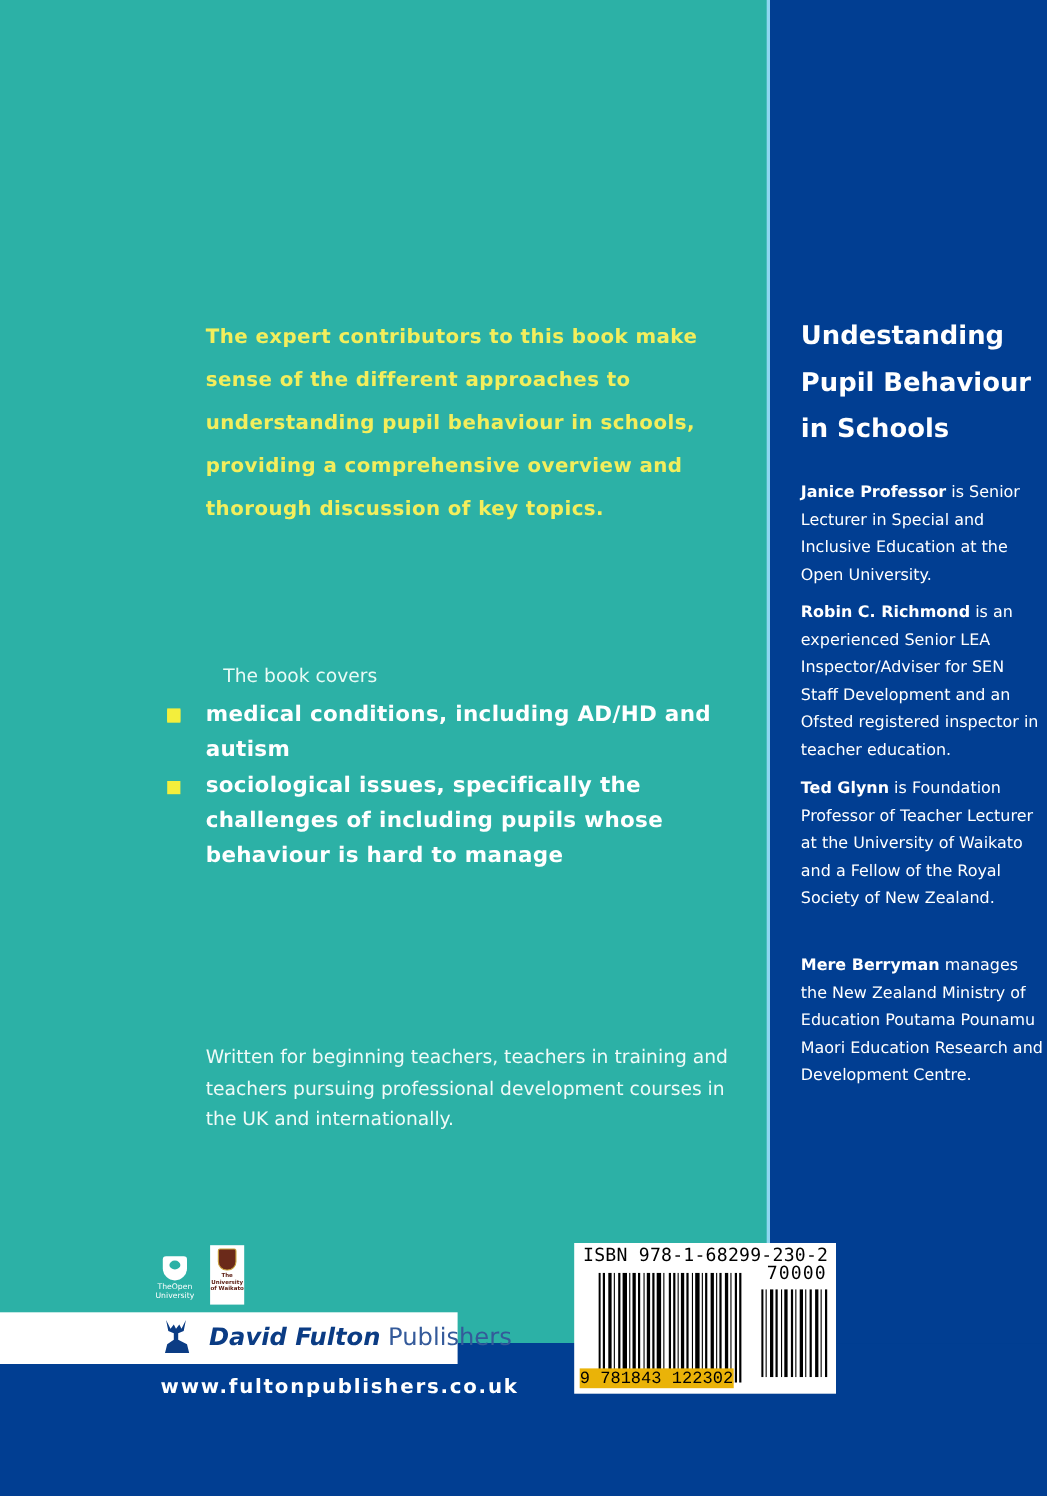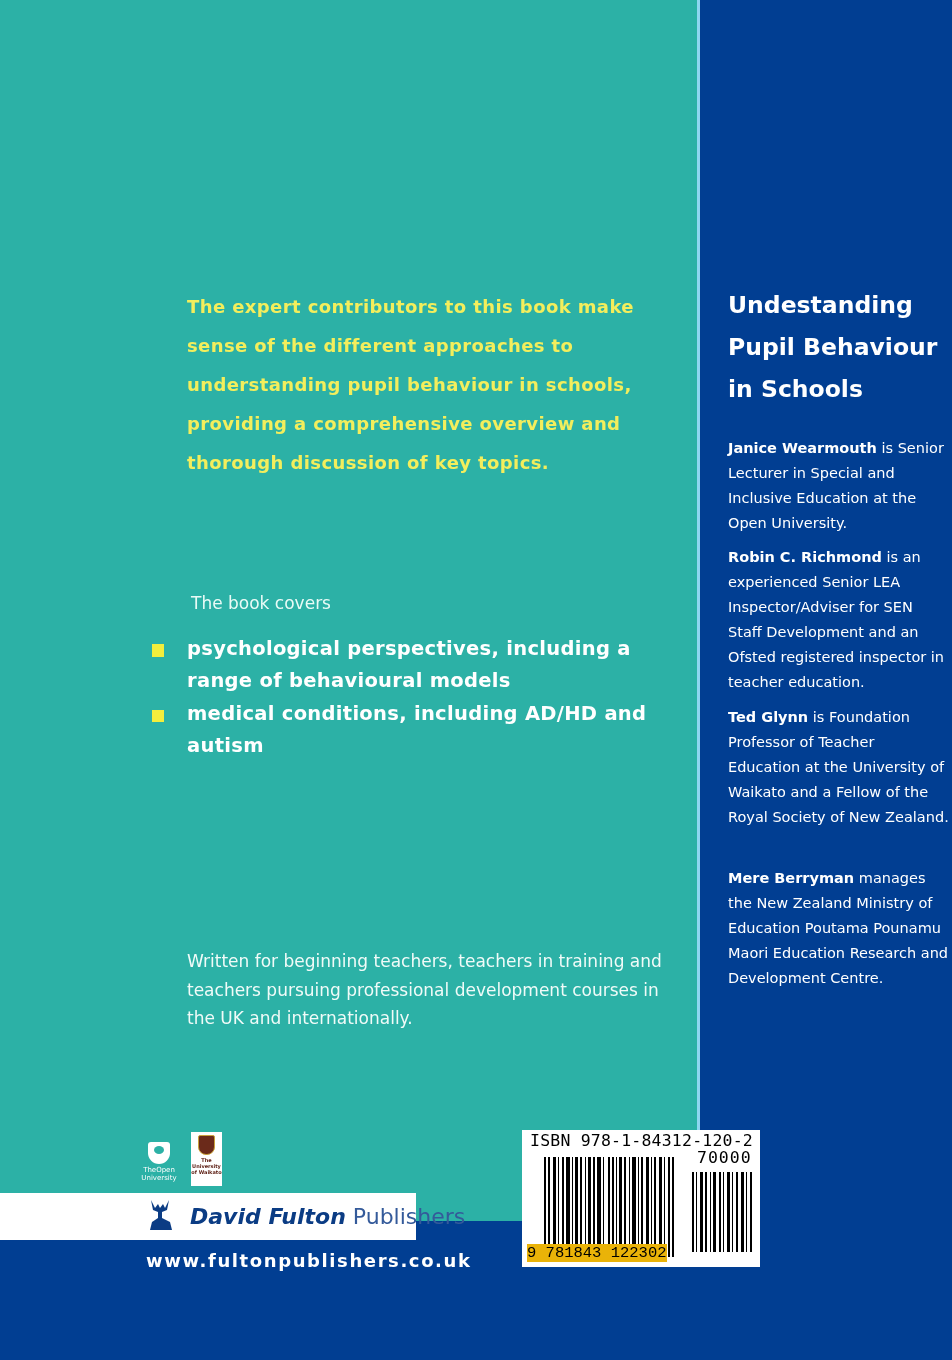--- a/index.html
+++ b/index.html
@@ -25,21 +25,21 @@
     background: #013e92;
   }
 
   .headline {
     position: absolute; left: 187px; top: 287px; width: 500px;
     color: #f3ee5c; font-weight: bold; font-size: 18px; line-height: 39px;
     letter-spacing: 0.4px; margin: 0;
   }
   .covers-intro {
     position: absolute; left: 187px; top: 589px;
-    color: #e9fbf6; font-size: 17px; margin: 4px;
+    color: #e9fbf6; font-size: 17px; margin: 16px;
   }
   .covers-list {
     position: absolute; left: 148px; top: 632px; width: 520px;
     list-style: none; margin: 0; padding: 0;
   }
   .covers-item {
     position: relative; padding-left: 39px; color: #ffffff; font-weight: bold;
     font-size: 19.5px; line-height: 32px; margin-bottom: 1px; letter-spacing: 0.3px;
   }
   .bullet {
@@ -139,35 +139,35 @@
 <p class="headline">The expert contributors to this book make sense of the different approaches to understanding pupil behaviour in schools, providing a comprehensive overview and thorough discussion of key topics.</p>
 
 <p class="covers-intro">The book covers</p>
 
 <ul class="covers-list">
   <li class="covers-item">
     <span class="bullet"></span>
   </li>
   <li class="covers-item">
     <span class="bullet"></span>
-    <span>psychological perspectives, including a range of behavioural models</span>
+    <span>medical conditions, including AD/HD and autism</span>
   </li>
   <li class="covers-item">
     <span class="bullet"></span>
-    <span>medical conditions, including AD/HD and autism</span>
+    <span>sociological issues, specifically the challenges of including pupils whose behaviour is hard to manage</span>
   </li>
 </ul>
 
 <p class="audience">Written for beginning teachers, teachers in training and teachers pursuing professional development courses in the UK and internationally.</p>
 
 <h1 class="title-block">Undestanding Pupil Behaviour in Schools</h1>
 
-<p class="bio" style="top:436px"><b>Janice Wearmouth</b><span> is Senior Lecturer in Special and Inclusive Education at the Open University.</span></p>
+<p class="bio" style="top:436px"><b>Janice Professor</b><span> is Senior Lecturer in Special and Inclusive Education at the Open University.</span></p>
 <p class="bio" style="top:545px"><b>Robin C. Richmond</b><span> is an experienced Senior LEA Inspector/Adviser for SEN Staff Development and an Ofsted registered inspector in teacher education.</span></p>
-<p class="bio" style="top:705px"><b>Ted Glynn</b><span> is Foundation Professor of Teacher Education at the University of Waikato and a Fellow of the Royal Society of New Zealand.</span></p>
+<p class="bio" style="top:705px"><b>Ted Glynn</b><span> is Foundation Professor of Teacher Lecturer at the University of Waikato and a Fellow of the Royal Society of New Zealand.</span></p>
 <p class="bio" style="top:866px"><b>Mere Berryman</b><span> manages the New Zealand Ministry of Education Poutama Pounamu Maori Education Research and Development Centre.</span></p>
 
 <div class="logo-ou">
   <div class="shield"></div>
   <div class="dot"></div>
   <div class="ou-text">TheOpen University</div>
 </div>
 <div class="logo-waikato">
   <div class="crest"></div>
   <div class="w-text">The University of Waikato</div>
@@ -177,21 +177,21 @@
 <svg class="publisher-icon" viewBox="0 0 28 34">
   <path d="M5 2 L9 10 L12 6 L14 10 L17 6 L19 10 L23 2 L21 12 L16 14 L16 20 L24 24 L26 32 L4 32 L6 24 L12 20 L12 14 L7 12 Z" fill="#0b3c84"></path>
 </svg>
 <div class="publisher-name">
   <span class="bold">David Fulton</span><span class="light"> Publishers</span>
 </div>
 
 <div class="website">www.fultonpublishers.co.uk</div>
 
 <div class="barcode-box">
-  <div class="isbn-text">ISBN 978-1-84312-120-2</div>
+  <div class="isbn-text">ISBN 978-1-68299-230-2</div>
   <div class="addon-text">70000</div>
   <svg class="main-bars" viewBox="0 0 134 100" preserveAspectRatio="none">
     <g fill="#000">
       <rect x="0" y="0" width="2" height="100"></rect>
         <rect x="4" y="0" width="2" height="100"></rect>
       <rect x="9" y="0" width="3" height="88"></rect>
         <rect x="14" y="0" width="1" height="88"></rect>
       <rect x="18" y="0" width="2" height="88"></rect>
         <rect x="22" y="0" width="4" height="88"></rect>
       <rect x="28" y="0" width="1" height="88"></rect>

